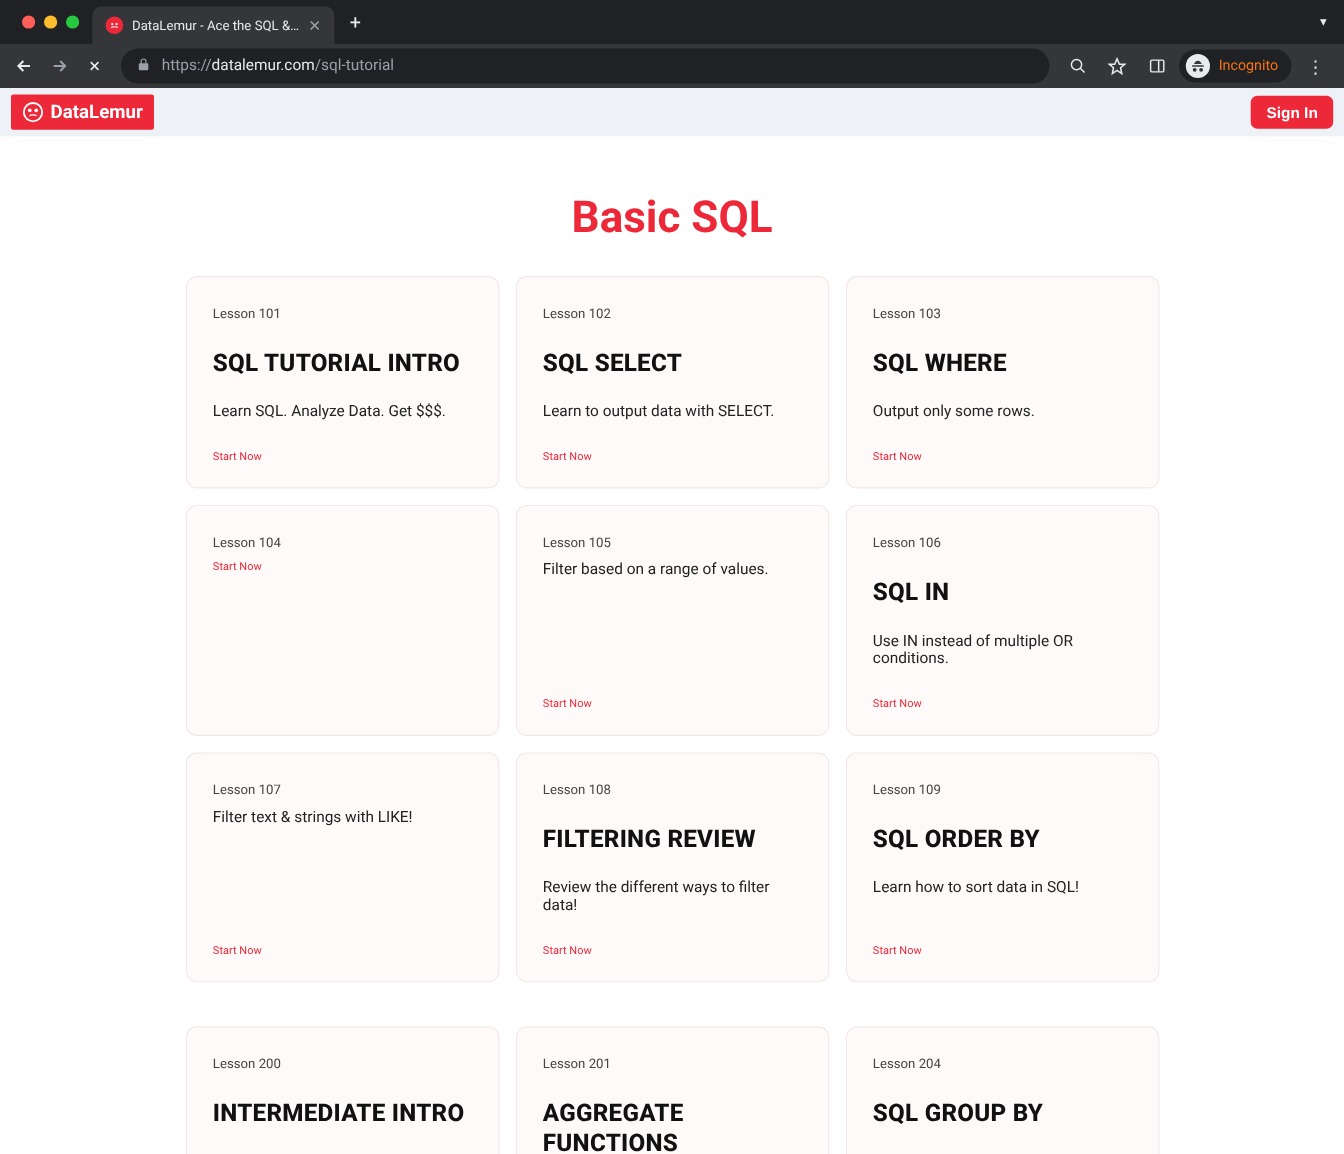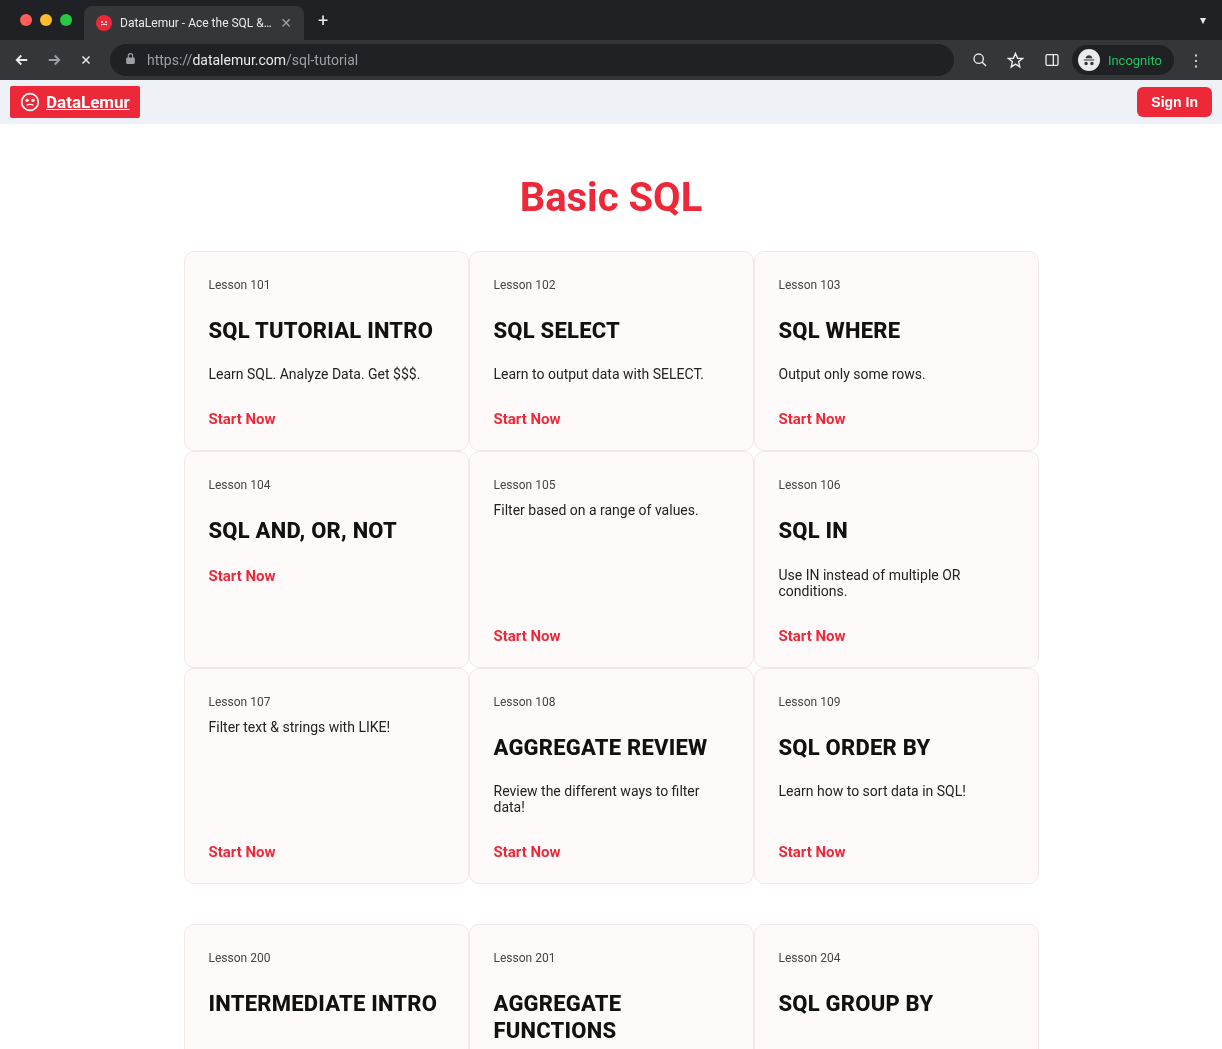--- a/index.html
+++ b/index.html
@@ -21,39 +21,39 @@
     .tab-dropdown { margin-left: auto; color: #e8eaed; padding: 0 16px; cursor: pointer; font-size: 12px; }
     
     .toolbar { display: flex; align-items: center; height: 40px; background: #35363a; padding: 0 8px; gap: 4px; }
     .nav-btn { width: 28px; height: 28px; display: flex; align-items: center; justify-content: center; color: #9aa0a6; cursor: pointer; border-radius: 50%; font-size: 16px; }
     .nav-btn.active { color: #e8eaed; }
     .url-bar { flex: 1; background: #202124; border-radius: 20px; height: 32px; display: flex; align-items: center; padding: 5px 14px; margin: 0 6px; gap: 10px; }
     .lock-icon { color: #9aa0a6; font-size: 12px; }
     .url-text { color: #9aa0a6; font-size: 14px; }
     .url-text .domain { color: #e8eaed; }
     .toolbar-icon { width: 32px; height: 32px; display: flex; align-items: center; justify-content: center; color: #e8eaed; cursor: pointer; font-size: 15px; }
-    .incognito-badge { display: flex; align-items: center; gap: 8px; background: #202124; border-radius: 16px; padding: 4px 12px 4px 6px; color: #22c55e; font-size: 13px; }
+    .incognito-badge { display: flex; align-items: center; gap: 8px; background: #202124; border-radius: 16px; padding: 4px 12px 4px 6px; color: #f97316; font-size: 13px; }
     .incognito-icon { width: 22px; height: 22px; border-radius: 50%; background: #e8eaed; display: flex; align-items: center; justify-content: center; color:#35363a; }
     .menu-dots { color: #e8eaed; padding: 0 10px; cursor: pointer; font-size: 16px; }
     
     
     .site-header { background: #eef2f6; display: flex; align-items: center; justify-content: space-between; padding: 6px 10px; height: 44px; }
-    .logo { background: #ed2939; color: #fff; font-weight: 700; padding: 6px 10px; display: flex; gap: 6px; font-size: 17px; border-radius: 2px; text-decoration: underline; }
+    .logo { background: #ed2939; color: #fff; font-weight: 700; padding: 6px 10px; display: flex; gap: 6px; font-size: 17px; border-radius: 2px; }
     .logo-icon { width: 20px; height: 20px; }
     .signin-btn { background: #ed2939; color: #fff; border: none; padding: 7px 14px; border-radius: 6px; font-weight: 600; font-size: 14px; cursor: pointer; }
     
     
     .content { padding: 20px 0 40px; }
     .section-title { color: #ed2939; font-weight: 700; font-size: 40px; text-align: center; margin: 30px 0 30px; }
-    .cards-grid { display: grid; grid-template-columns: repeat(3, 285px); justify-content: center; }
+    .cards-grid { display: grid; grid-template-columns: repeat(3, 285px); gap: 15px; justify-content: center; }
     .card { background: #fffafa; border: 1px solid #f3e8e8; border-radius: 10px; padding: 26px 24px 22px; display: flex; flex-direction: column; min-height: 190px; }
     .lesson-num { font-size: 12px; color: #444; margin-bottom: 10px; }
     .card-title { font-size: 22px; font-weight: 800; color: #111; margin-bottom: 22px; letter-spacing: 0.01em; line-height: 1.2; margin-top: 16px; }
     .card-desc { font-size: 14px; color: #222; margin-bottom: 28px; flex-grow: 1; }
-    .start-link { color: #ed2939; font-size: 15px; font-weight: 700; cursor: pointer; }
+    .start-link { color: #ed2939; font-size: 10px; font-weight: 400; cursor: pointer; }
     .section-block { margin-bottom: 40px; }
   </style>
 </head>
 <body>
 
 <div class="browser-chrome">
   <div class="tab-bar">
     <div class="window-controls">
       <div class="window-dot dot-red"></div>
       <div class="window-dot dot-yellow"></div>
@@ -157,42 +157,41 @@
             <div class="start-link">Start Now</div>
           </div>
           <div class="card">
             <div class="lesson-num">Lesson 103</div>
             <div class="card-title">SQL WHERE</div>
             <div class="card-desc">Output only some rows.</div>
             <div class="start-link">Start Now</div>
           </div>
           <div class="card">
             <div class="lesson-num">Lesson 104</div>
-            <div class="card-title">SQL AND, OR, NOT</div>
             <div class="start-link">Start Now</div>
           </div>
           <div class="card">
             <div class="lesson-num">Lesson 105</div>
             <div class="card-desc">Filter based on a range of values.</div>
             <div class="start-link">Start Now</div>
           </div>
           <div class="card">
             <div class="lesson-num">Lesson 106</div>
             <div class="card-title">SQL IN</div>
             <div class="card-desc">Use IN instead of multiple OR conditions.</div>
             <div class="start-link">Start Now</div>
           </div>
           <div class="card">
             <div class="lesson-num">Lesson 107</div>
             <div class="card-desc">Filter text &amp; strings with LIKE!</div>
             <div class="start-link">Start Now</div>
           </div>
           <div class="card">
             <div class="lesson-num">Lesson 108</div>
-            <div class="card-title">AGGREGATE REVIEW</div>
+            <div class="card-title">FILTERING REVIEW</div>
             <div class="card-desc">Review the different ways to filter data!</div>
             <div class="start-link">Start Now</div>
           </div>
           <div class="card">
             <div class="lesson-num">Lesson 109</div>
             <div class="card-title">SQL ORDER BY</div>
             <div class="card-desc">Learn how to sort data in SQL!</div>
             <div class="start-link">Start Now</div>
           </div>
         </div>

